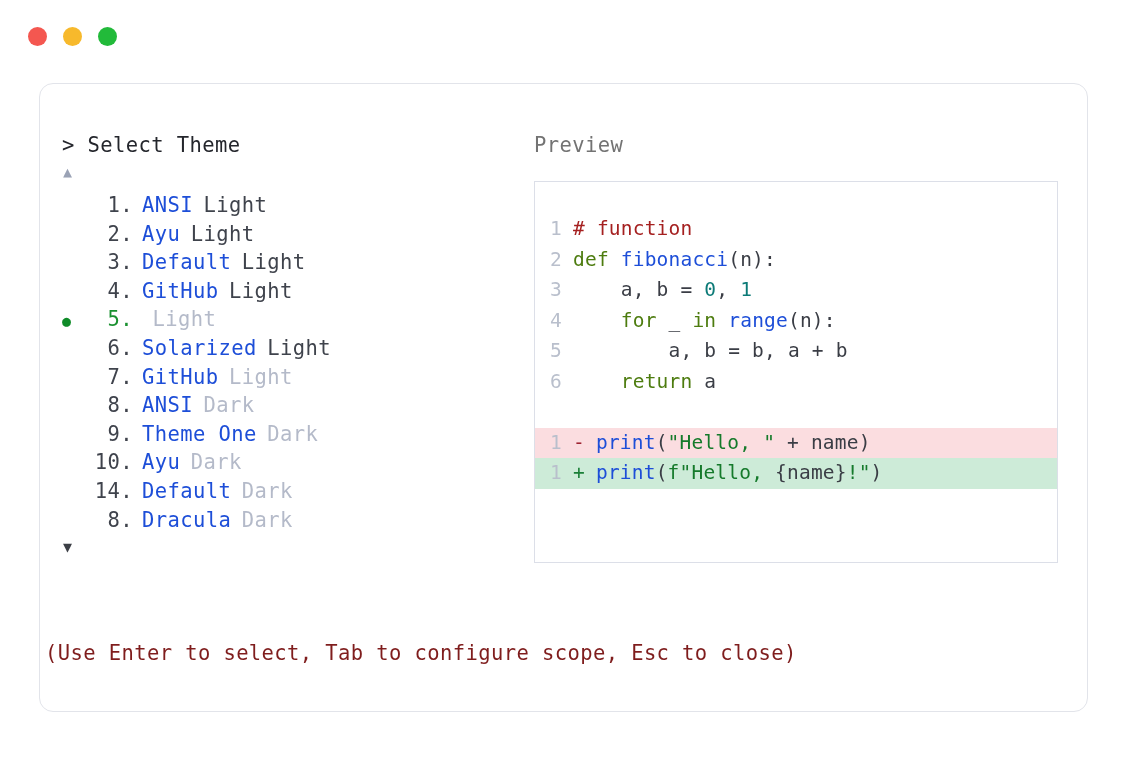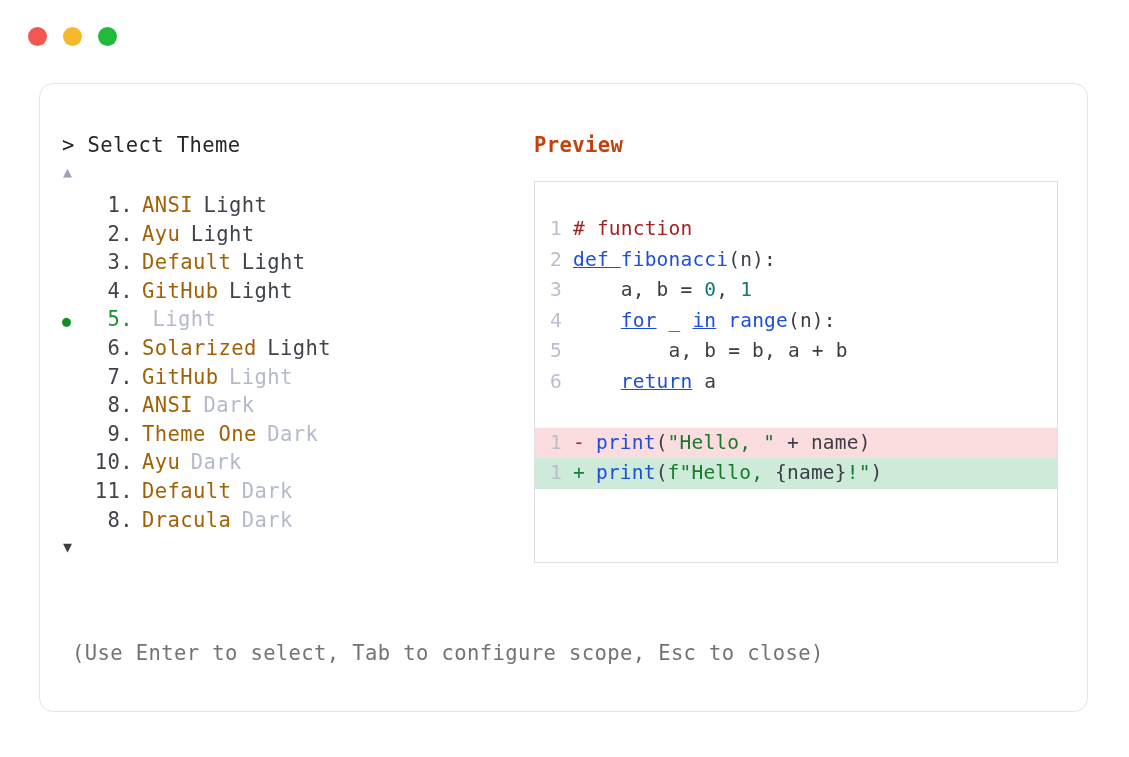--- a/index.html
+++ b/index.html
@@ -108,55 +108,54 @@
     font-size: 15px;
     color: transparent;
   }
   .theme-item.selected .bullet-cell { color: #0f8b28; }
   .idx-cell {
     width: 54px;
     flex: 0 0 54px;
     text-align: right;
     padding-right: 9px;
   }
-  .name-cell { color: #a16207; }
+  .name-cell { color: #1d4ed8; }
   .variant-cell { padding-left: 10.5px; }
 
   .theme-item.selected .idx-cell,
   .theme-item.selected .name-cell { color: #1a9130; }
   .variant-dim { color: #b4bac9; }
   .variant-strong { color: #3f434c; }
 
   
   .hint {
     position: absolute;
-    left: 32px;
+    left: 5px;
     top: 555px;
     font-size: 20.5px;
     line-height: 28px;
     letter-spacing: 0.4px;
-    color: #737373;
+    color: #7f1d1d;
     white-space: pre;
   }
 
   
   .right-col {
     position: absolute;
     left: 494px;
     top: 47px;
     width: 530px;
   }
   .preview-label {
     font-size: 20.5px;
     line-height: 28px;
-    color: #c2410c;
+    color: #737373;
     letter-spacing: 0.4px;
     white-space: pre;
     margin-bottom: 22px;
-    font-weight: bold;
   }
   .preview-box {
     width: 524px;
     height: 382px;
     border: 1.5px solid #dcdfe8;
     background: #ffffff;
     padding: 32px 0 0 0;
     overflow: hidden;
   }
 
@@ -184,21 +183,21 @@
   .code-line.diff-del { background: #fbdde0; }
   .code-line.diff-add { background: #cdebd8; }
   .code-line.diff-del .ln,
   .code-line.diff-add .ln { color: #b9bfcc; }
   .sign { display: inline-block; width: 11px; }
   .sign-del { color: #9e2230; }
   .sign-add { color: #1a7f37; }
 
   
   .t-com  { color: #a52020; margin-top: 36px; }
-  .t-kw   { color: #1d4ed8; text-decoration: underline; }
+  .t-kw   { color: #4d7c0f; }
   .t-fn   { color: #1d4ed8; }
   .t-num  { color: #0c7a77; }
   .t-str  { color: #157a2b; }
   .t-pln  { color: #3a3d45; }
 </style>
 </head>
 <body>
 
 <div class="window">
 
@@ -221,21 +220,21 @@
             <li class="theme-item"><span class="bullet-cell">&nbsp;</span><span class="idx-cell">1.</span><span class="name-cell">ANSI</span><span class="variant-cell variant-strong">Light</span></li>
             <li class="theme-item"><span class="bullet-cell">&nbsp;</span><span class="idx-cell">2.</span><span class="name-cell">Ayu</span><span class="variant-cell variant-strong">Light</span></li>
             <li class="theme-item"><span class="bullet-cell">&nbsp;</span><span class="idx-cell">3.</span><span class="name-cell">Default</span><span class="variant-cell variant-strong">Light</span></li>
             <li class="theme-item"><span class="bullet-cell">&nbsp;</span><span class="idx-cell">4.</span><span class="name-cell">GitHub</span><span class="variant-cell variant-strong">Light</span></li>
             <li class="theme-item selected"><span class="bullet-cell">●</span><span class="idx-cell">5.</span><span class="variant-cell variant-dim">Light</span></li>
             <li class="theme-item"><span class="bullet-cell">&nbsp;</span><span class="idx-cell">6.</span><span class="name-cell">Solarized</span><span class="variant-cell variant-strong">Light</span></li>
             <li class="theme-item"><span class="bullet-cell">&nbsp;</span><span class="idx-cell">7.</span><span class="name-cell">GitHub</span><span class="variant-cell variant-dim">Light</span></li>
             <li class="theme-item"><span class="bullet-cell">&nbsp;</span><span class="idx-cell">8.</span><span class="name-cell">ANSI</span><span class="variant-cell variant-dim">Dark</span></li>
             <li class="theme-item"><span class="bullet-cell">&nbsp;</span><span class="idx-cell">9.</span><span class="name-cell">Theme One</span><span class="variant-cell variant-dim">Dark</span></li>
             <li class="theme-item"><span class="bullet-cell">&nbsp;</span><span class="idx-cell">10.</span><span class="name-cell">Ayu</span><span class="variant-cell variant-dim">Dark</span></li>
-            <li class="theme-item"><span class="bullet-cell">&nbsp;</span><span class="idx-cell">11.</span><span class="name-cell">Default</span><span class="variant-cell variant-dim">Dark</span></li>
+            <li class="theme-item"><span class="bullet-cell">&nbsp;</span><span class="idx-cell">14.</span><span class="name-cell">Default</span><span class="variant-cell variant-dim">Dark</span></li>
             <li class="theme-item"><span class="bullet-cell">&nbsp;</span><span class="idx-cell">8.</span><span class="name-cell">Dracula</span><span class="variant-cell variant-dim">Dark</span></li>
           </ul>
 
         <div class="scroll-arrow down">▼</div>
       </div>
 
       <div class="hint">(Use Enter to select, Tab to configure scope, Esc to close)</div>
 
       <div class="right-col">
         <div class="preview-label">Preview</div>

